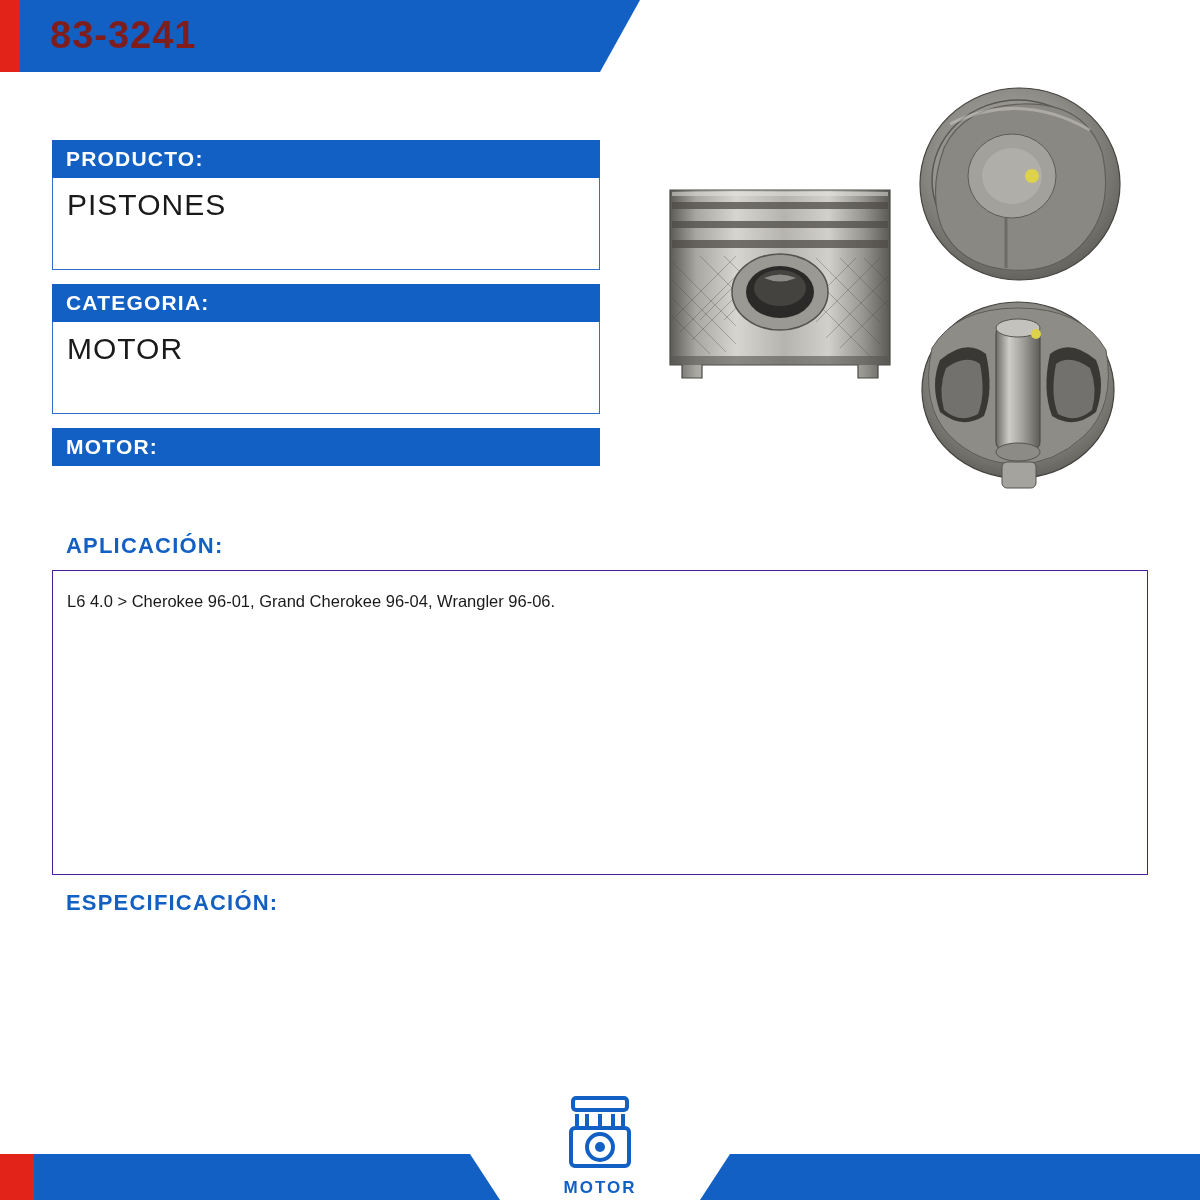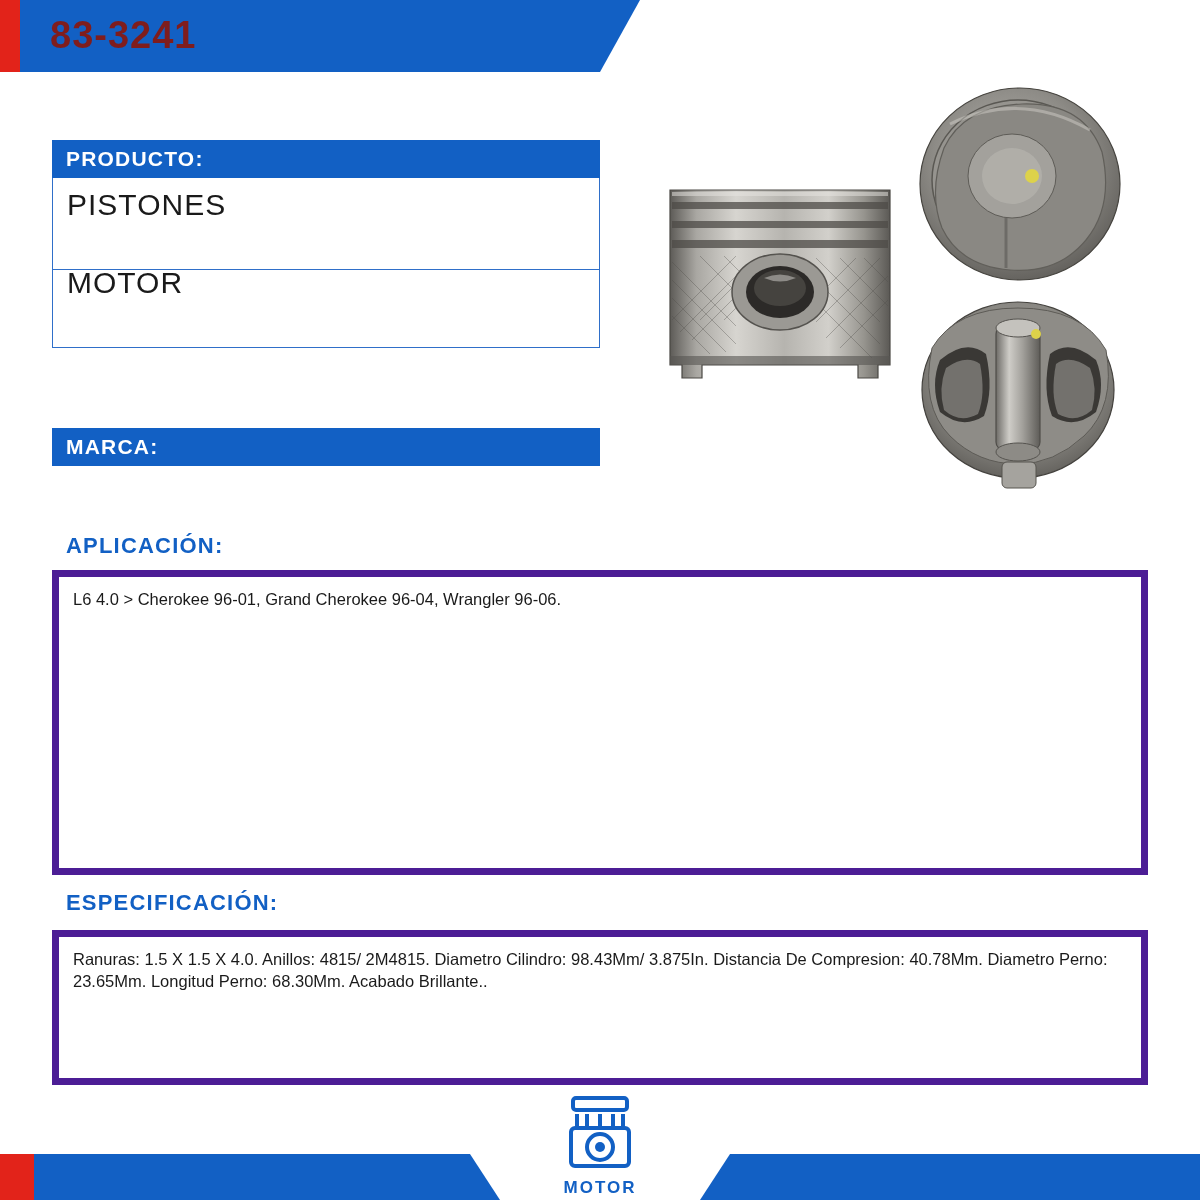--- a/index.html
+++ b/index.html
@@ -98,23 +98,23 @@
     color: #1260c4;
     font-size: 22px;
     font-weight: bold;
     letter-spacing: 1.2px;
   }
   #heading-aplicacion { left: 66px; top: 533px; }
   #heading-especificacion { left: 66px; top: 878px; margin-top: 12px; }
 
   .section-box {
     position: absolute;
-    border: 7px solid #4c1d95;
+    border: 1px solid #4c1d95;
     background: #ffffff;
-    padding: 12px 14px;
+    padding: 20px 14px;
   }
   #box-aplicacion {
     left: 52px; top: 570px;
     width: 1096px; height: 305px;
   }
   #box-especificacion {
     left: 52px; top: 930px;
     width: 1096px; height: 155px;
   }
   .section-text {
@@ -196,27 +196,28 @@
   </div>
 
   <div class="field" id="field-producto">
     <div class="field-label">PRODUCTO:</div>
     <div class="field-value-box">
       <div class="field-value">PISTONES</div>
     </div>
   </div>
 
   <div class="field" id="field-categoria">
+    <div class="field-label">CATEGORIA:</div>
     <div class="field-value-box">
       <div class="field-value">MOTOR</div>
     </div>
   </div>
 
   <div class="field" id="field-marca">
-    <div class="field-label">MARCA:</div>
+    <div class="field-label">MOTOR:</div>
   </div>
 
   <div class="product-image">
     <svg width="520" height="430" viewBox="0 0 520 430" xmlns="http://www.w3.org/2000/svg">
       <defs>
         <linearGradient id="gmetal" x1="0" y1="0" x2="1" y2="0">
           <stop offset="0%" stop-color="#5d5b57"></stop>
           <stop offset="12%" stop-color="#a9a7a2"></stop>
           <stop offset="30%" stop-color="#d7d5d0"></stop>
           <stop offset="52%" stop-color="#b6b4af"></stop>
@@ -299,23 +300,20 @@
       </g>
     </svg>
   </div>
 
   <div class="section-heading" id="heading-aplicacion">APLICACIÓN:</div>
   <div class="section-box" id="box-aplicacion">
     <div class="section-text">L6 4.0 &gt; Cherokee 96-01, Grand Cherokee 96-04, Wrangler 96-06.</div>
   </div>
 
   <div class="section-heading" id="heading-especificacion">ESPECIFICACIÓN:</div>
-  <div class="section-box" id="box-especificacion">
-    <div class="section-text">Ranuras: 1.5 X 1.5 X 4.0. Anillos: 4815/ 2M4815. Diametro Cilindro: 98.43Mm/ 3.875In. Distancia De Compresion: 40.78Mm. Diametro Perno: 23.65Mm. Longitud Perno: 68.30Mm. Acabado Brillante..</div>
-  </div>
 
   <div class="footer">
     <div class="footer-bar-left"></div>
     <div class="footer-bar-right"></div>
     <div class="footer-red"></div>
   </div>
   <div class="footer-center">
     <div class="footer-icon">
       <svg width="86" height="80" viewBox="0 0 86 80" xmlns="http://www.w3.org/2000/svg">
         <g fill="none" stroke="#1260c4" stroke-width="4">

